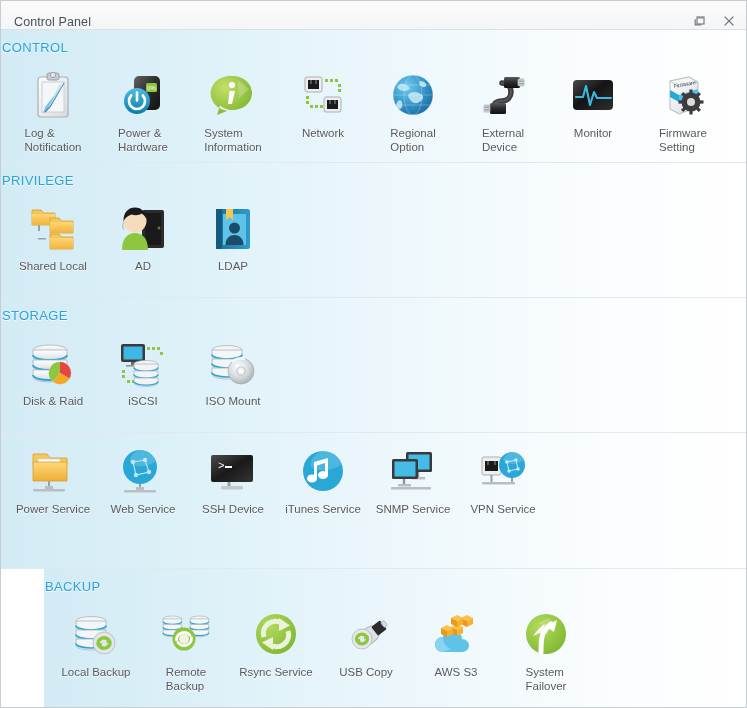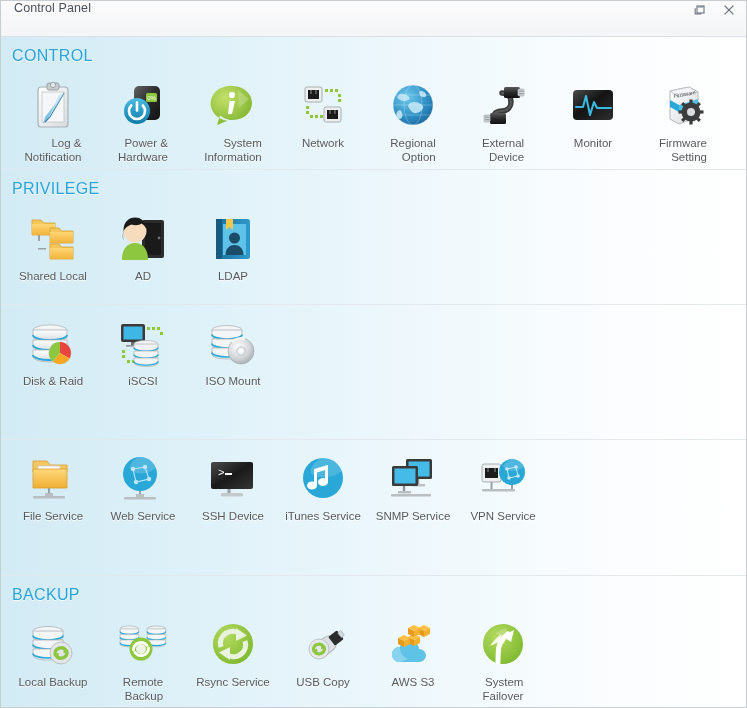--- a/index.html
+++ b/index.html
@@ -20,27 +20,27 @@
     box-sizing: border-box;
     border: 1px solid #c8cdd2;
     background: #ffffff;
     display: flex;
     flex-direction: column;
     position: relative;
   }
 
   
   .titlebar {
-    height: 36px;
+    height: 29px;
     min-height: 29px;
     box-sizing: border-box;
     background: linear-gradient(to bottom, #fbfbfc 0%, #f4f5f6 100%);
     border-bottom: 1px solid #dcdfe3;
     display: flex;
-    align-items: flex-start;
+    align-items: flex-end;
     padding: 0 9px 0 13px;
   }
   .title-text {
     font-size: 12.5px;
     color: #4a5059;
     letter-spacing: .1px;
     flex: 1;
   }
   .title-buttons {
     display: flex;
@@ -63,27 +63,27 @@
     overflow: hidden;
     background: #ffffff;
   }
 
   .section {
     position: relative;
     background: linear-gradient(to right, #d3ebf5 0%, #dcf0f8 22%, #eef8fc 55%, #fbfdfe 82%, #ffffff 100%);
     border-bottom: 1px solid #e2e8ec;
     box-sizing: border-box;
   }
-  .section:last-child { border-bottom: none; }
+  .section:last-child { border-bottom: none; margin-left: 43px; }
 
   .section-title {
-    font-size: 16px;
+    font-size: 13px;
     color: #29a3d8;
     letter-spacing: .35px;
-    padding: 10px 0 2px 11px;
+    padding: 10px 0 2px 1px;
     text-shadow: 0 1px 0 rgba(255,255,255,.85);
   }
 
   .grid {
     display: flex;
     flex-wrap: wrap;
     padding: 4px 0 0 7px;
   }
 
   .tile {
@@ -102,21 +102,21 @@
     display: flex;
     align-items: center;
     justify-content: center;
   }
   .tile-icon svg { display: block; }
   .tile-label {
     margin-top: 4px;
     font-size: 11.5px;
     line-height: 13.5px;
     color: #58595b;
-    text-align: right;
+    text-align: left;
     text-shadow: 0 1px 0 rgba(255,255,255,.9);
     max-width: 88px;
     word-wrap: break-word;
   }
 
   
   .sec-control  { height: 133px; }
   .sec-privilege{ height: 135px; }
   .sec-storage  { height: 135px; }
   .sec-services { height: 136px; }
@@ -421,20 +421,21 @@
               <path d="M17.5 41c0-7 4.5-10 9-10s9 3 9 10z" fill="#1b4c68"></path>
             </svg>
           </div>
           <div class="tile-label" style="white-space:pre-line">LDAP</div>
         </div>
 
       </div>
     </div>
 
     <div class="section sec-storage">
+      <div class="section-title">STORAGE</div>
       <div class="grid">
 
         <div class="tile">
           <div class="tile-icon">
             <svg width="50" height="50" viewBox="0 0 50 50">
               <defs>
                   <linearGradient id="dskG" x1="0" y1="0" x2="0" y2="1">
                 <stop offset="0" stop-color="#ffffff"></stop>
                     <stop offset="1" stop-color="#d4d9dc"></stop>
               </linearGradient>
@@ -538,21 +539,21 @@
               </linearGradient>
                 </defs>
               <path d="M5 7h14l3 4h17v7H5z" fill="#f6c75f" stroke="#d9a02e" stroke-width=".8"></path>
               <rect x="10" y="12" width="22" height="20" fill="#ffffff" stroke="#c9cdd0" stroke-width=".8"></rect>
               <path d="M5 15h34v19H5z" fill="url(#fsG)" stroke="#d9a02e" stroke-width=".8"></path>
               <path d="M21 34v6" stroke="#9aa0a4" stroke-width="2"></path>
               <rect x="17" y="39" width="8" height="3" fill="#b9bec1"></rect>
               <rect x="5" y="42" width="32" height="2.4" rx="1" fill="#b9bec1"></rect>
             </svg>
           </div>
-          <div class="tile-label" style="white-space:pre-line">File Service</div>
+          <div class="tile-label" style="white-space:pre-line">Power Service</div>
         </div>
 
         <div class="tile">
           <div class="tile-icon">
             <svg width="50" height="50" viewBox="0 0 50 50">
               <circle cx="22" cy="20" r="17" fill="#29a8d8"></circle>
               <path d="M22 3a17 17 0 0 1 16 11c-7 6-18 7-24 3S16 4 22 3z" fill="#ffffff" opacity=".18"></path>
               <g fill="#bfe6f6">
                 <circle cx="15" cy="15" r="2.2"></circle>
                   <circle cx="27" cy="13" r="2.2"></circle>

